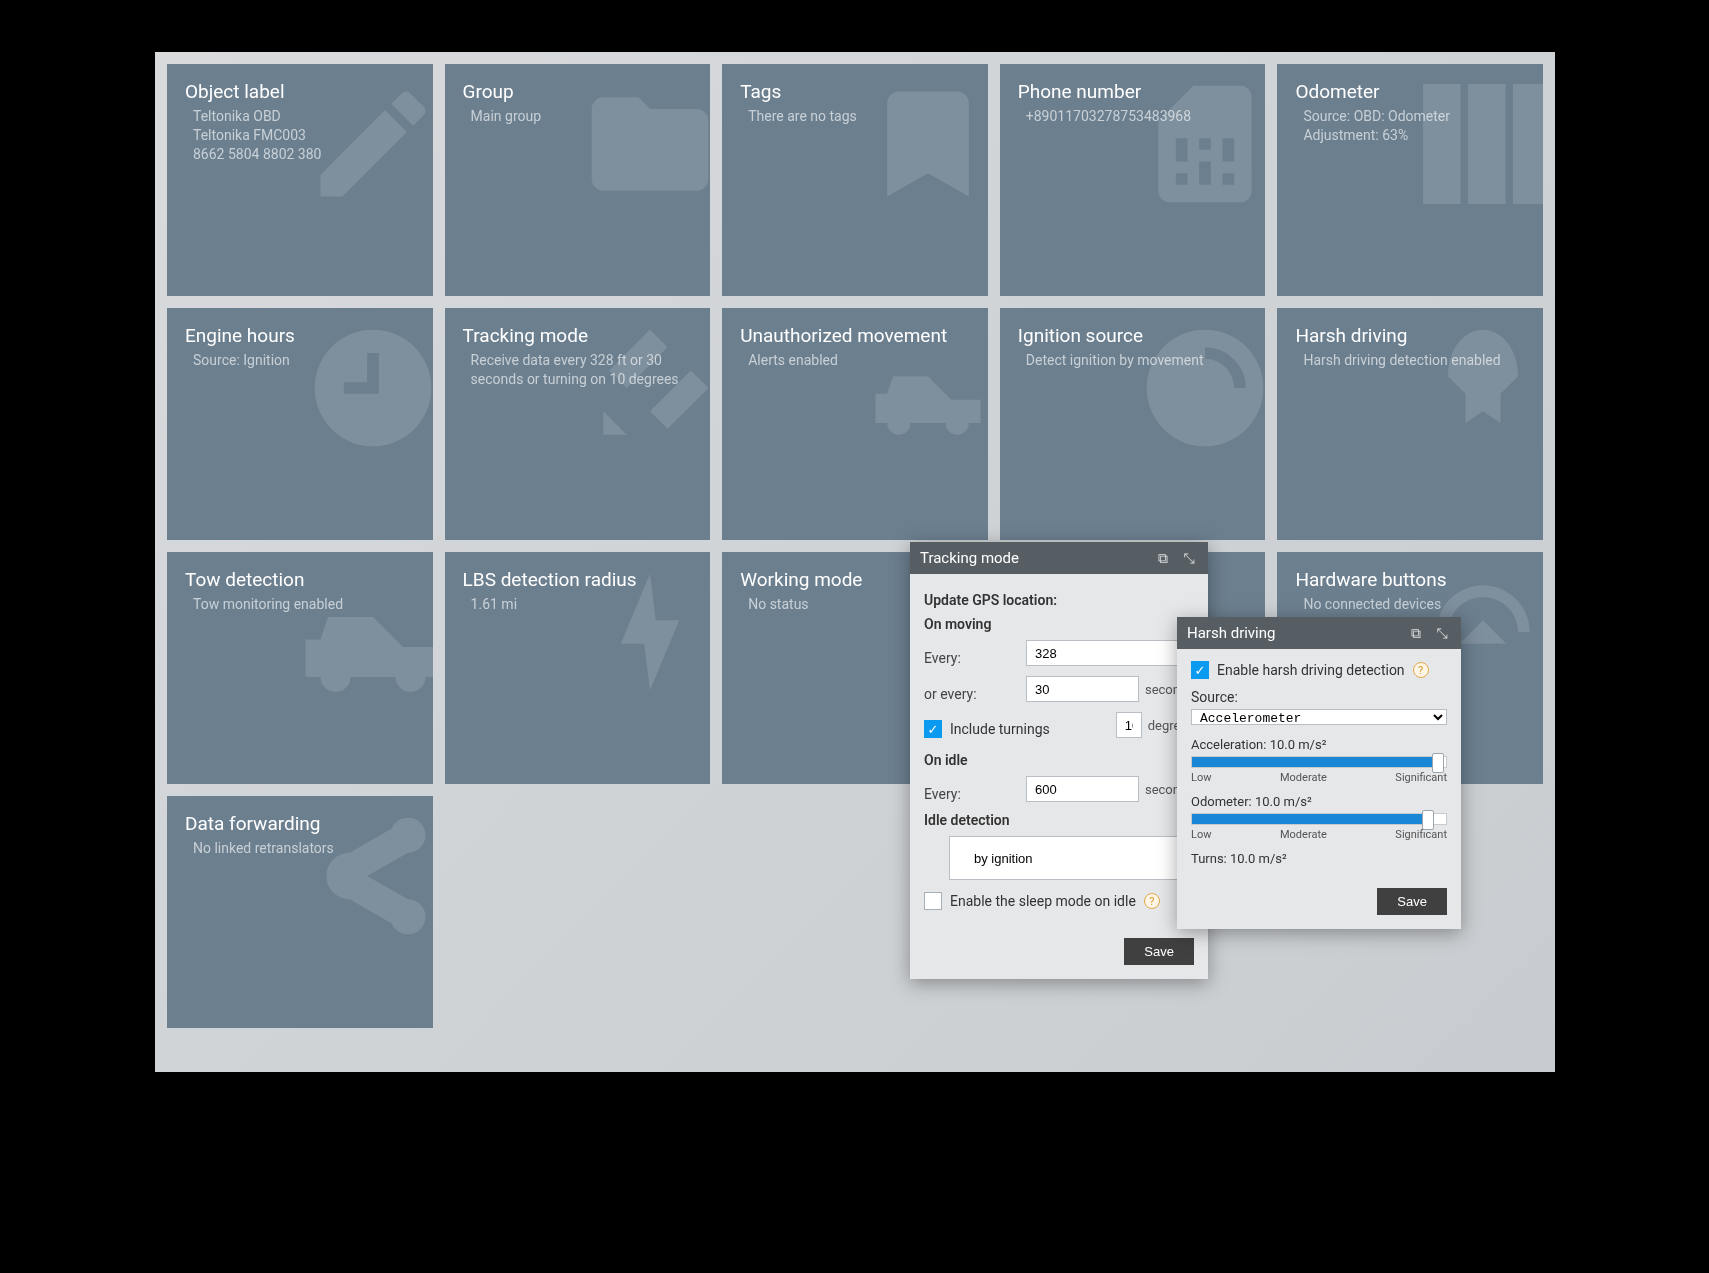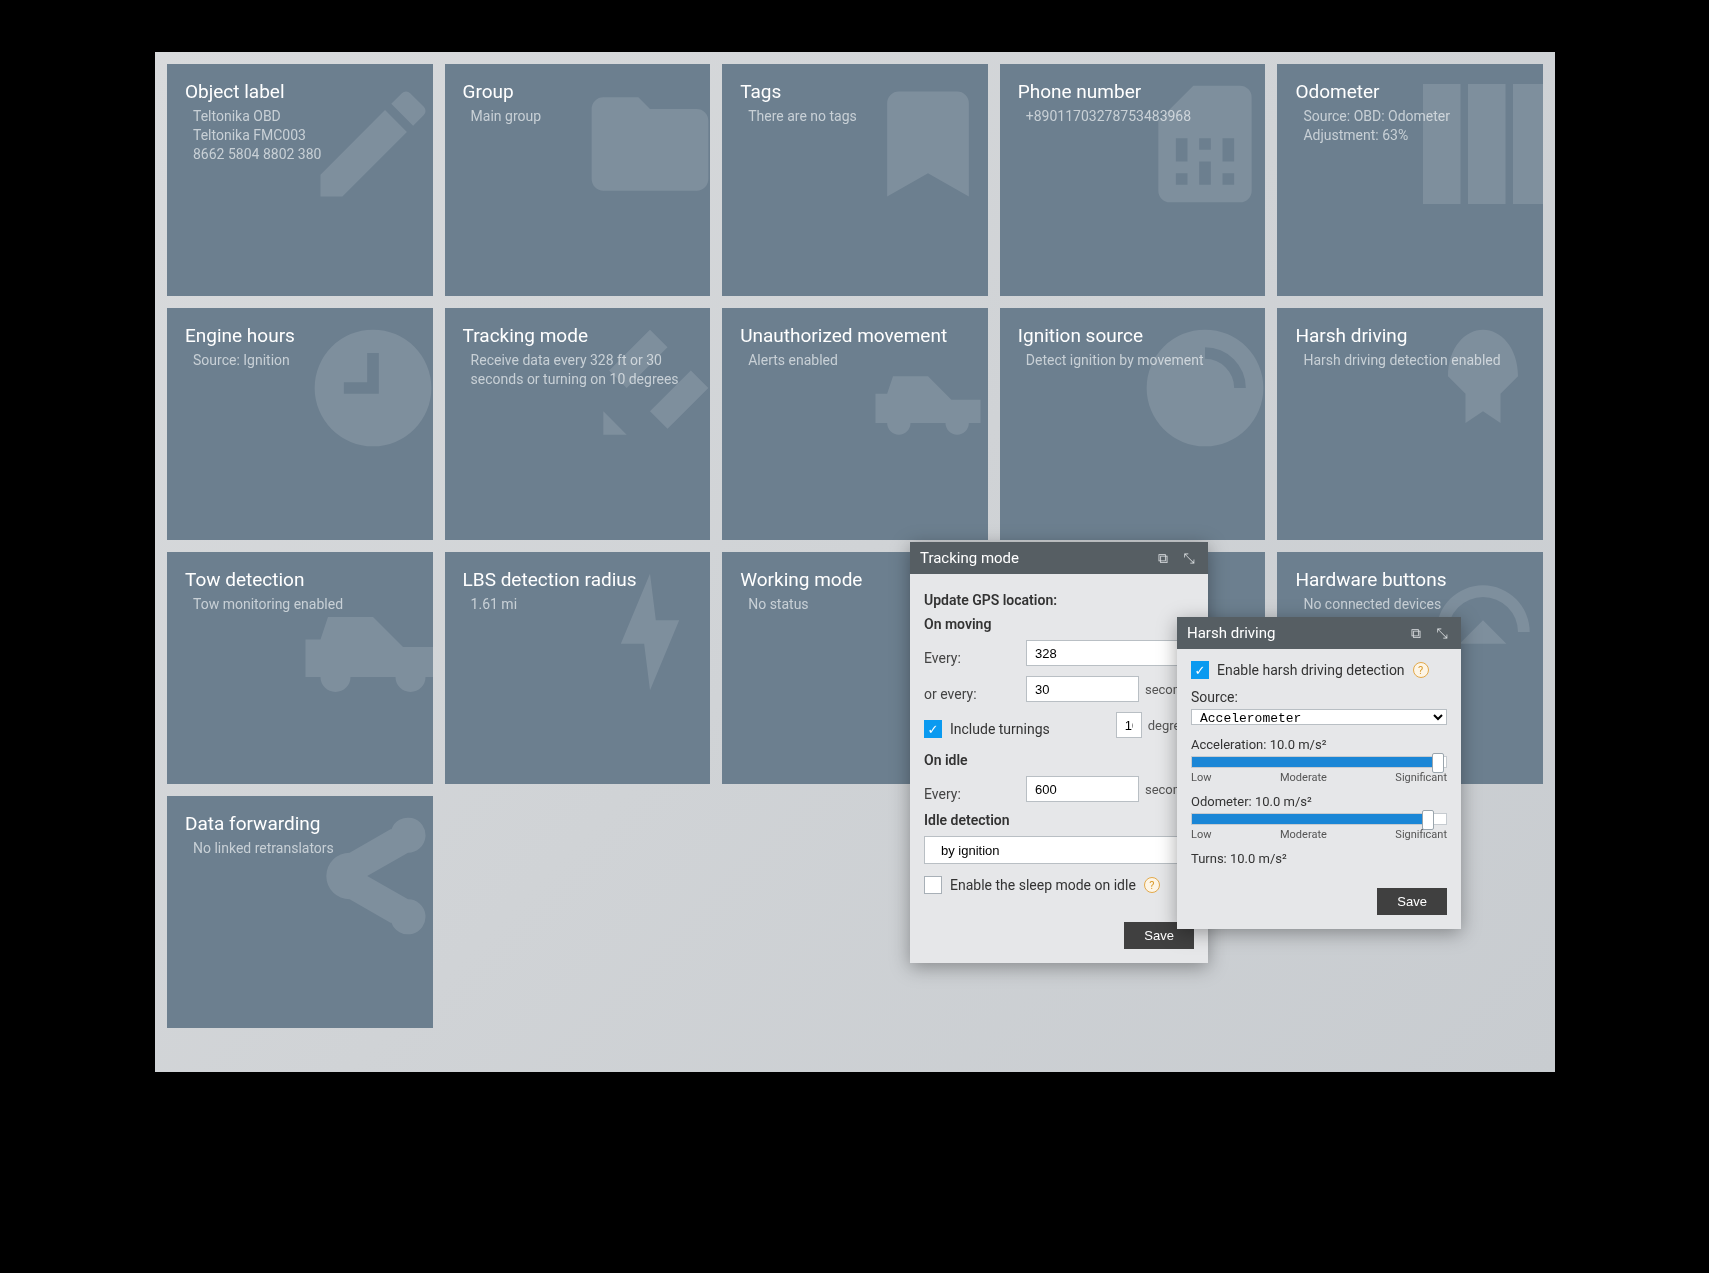--- a/index.html
+++ b/index.html
@@ -104,21 +104,21 @@
     .slider-track { position: relative; height: 12px; background: #fff; border: 1px solid #c6cbd0; }
     .slider-fill { position: absolute; left: 0; top: 0; bottom: 0; background: #1a86d6; }
     .slider-thumb { position:absolute; top:-4px; width:12px; height:20px; background:#fff; border:1px solid #9aa5ad; border-radius:2px; transform:translateX(-50%); }
     .slider-legend { display: flex; justify-content: space-between; font-size: 11px; color: #555; margin-top: 3px; }
     .save-btn {
       float: right; background: #404040; color: #fff; border: none; padding: 6px 20px; font-size: 13px; cursor: pointer; margin-top: 6px;
     }
     .dialog-foot { padding: 0 14px 14px; overflow: hidden; }
     .dialog.tracking { left: 755px; top: 490px; width: 298px; }
     .dialog.harsh    { left: 1022px; top: 565px; width: 284px; }
-    .wide-input { width:100%; height:28px; border:1px solid #b9bfc4; background:#fff; padding:0 16px; font-size:13px; }
+    .wide-input { width:100%; height:44px; border:1px solid #b9bfc4; background:#fff; padding:0 24px; font-size:13px;margin-left:25px; }
   </style>
 </head>
 <body>
 
 <div class="workspace">
   <div class="tile-grid">
 
     <div class="tile">
       <svg class="tile-bgicon" viewBox="0 0 24 24">
           <path d="M3 17.25V21h3.75L17.81 9.94l-3.75-3.75L3 17.25zM20.71 7.04a1 1 0 000-1.41l-2.34-2.34a1 1 0 00-1.41 0l-1.83 1.83 3.75 3.75 1.83-1.83z"></path>

